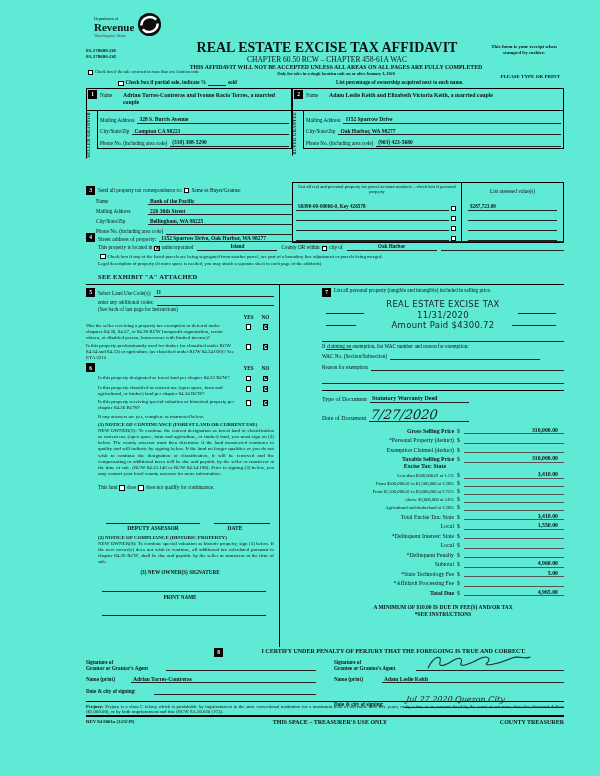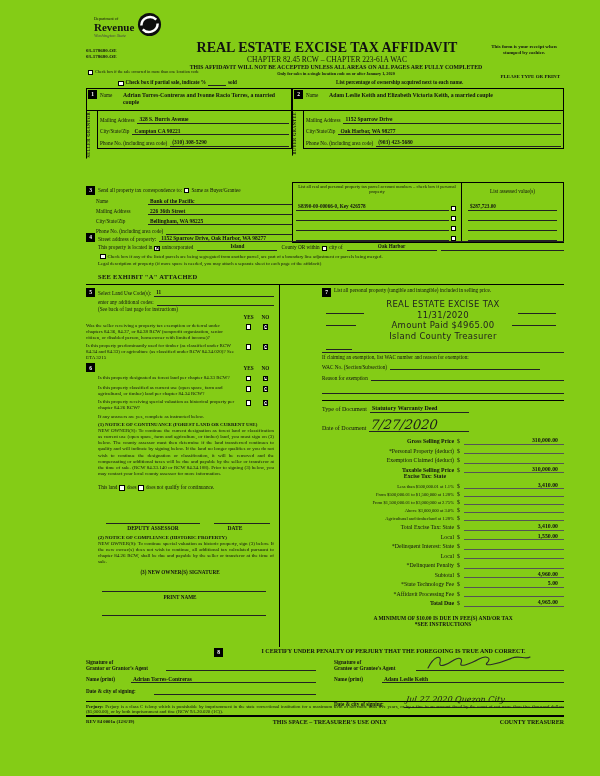--- a/index.html
+++ b/index.html
@@ -1,18 +1,18 @@
 <!DOCTYPE html>
 <html><head>
 <meta charset="utf-8">
 <style>
   * { margin:0; padding:0; box-sizing:border-box; }
   html,body { width:600px; height:776px; }
   body { background:#f3f3f1; font-family:"Liberation Serif", serif; color:#111; }
-  #page { position:relative; width:600px; height:776px; background:#84cc16; overflow:hidden; line-height:1.15; }
+  #page { position:relative; width:600px; height:776px; background:#5eead4; overflow:hidden; line-height:1.15; }
   .abs { position:absolute; }
   .row { display:flex; align-items:flex-end; }
   .rowt { display:flex; align-items:flex-start; }
   .b { font-weight:bold; }
   .i { font-style:italic; }
   .c { text-align:center; }
   .j { text-align:justify; }
   .t42{font-size:4.2px;} .t46{font-size:4.6px;} .t48{font-size:4.8px;} .t5{font-size:5px;}
   .t52{font-size:5.2px;} .t55{font-size:5.5px;} .t58{font-size:5.8px;} .t6{font-size:6px;}
   .t65{font-size:6.5px;} .t75{font-size:7.5px;} .t10{font-size:14px;}
@@ -62,21 +62,21 @@
       </span>
     </div>
 
     <div class="abs t5 b" style="left:0; top:36px;">
       <div>03-178680-OE</div>
       <div>03-178680-OE</div>
     </div>
 
     <div class="abs c" style="left:88px; top:28px; width:306px;">
       <div class="t10 b">REAL ESTATE EXCISE TAX AFFIDAVIT</div>
-      <div class="t75">CHAPTER 82.45 RCW – CHAPTER 223-61A WAC</div>
+      <div class="t75">CHAPTER 60.50 RCW – CHAPTER 458-61A WAC</div>
     </div>
     <div class="abs c t58 b" style="left:30px; top:52px; width:440px;">THIS AFFIDAVIT WILL NOT BE ACCEPTED UNLESS ALL AREAS ON ALL PAGES ARE FULLY COMPLETED</div>
     <div class="abs c t42 b" style="left:100px; top:60px; width:300px;">Only for sales in a single location code on or after January 1, 2020</div>
 
     <div class="abs t5 b c" style="right:0; top:32px; width:80px;">This form is your receipt when stamped by cashier.</div>
     <div class="abs t5 b" style="right:4px; top:62px;">PLEASE TYPE OR PRINT</div>
 
     <div class="abs rowt t42" style="left:0; top:58px;">
       <span class="cb" style="width:5px;height:5px;"></span>
       <span>Check box if the sale occurred in more than one location code</span>
@@ -321,22 +321,21 @@
 
     <div style="flex:1; padding:3px 0 0 5px;">
       <div class="rowt t52">
         <span class="marker">7</span>
         <span style="margin-left:3px; width:230px;">List all personal property (tangible and intangible) included in selling price.</span>
       </div>
 
       <div class="stamp" style="margin-top:2px; position:relative;">
         <div>REAL ESTATE EXCISE TAX</div>
         <div>11/31/2020</div>
-        <div>Amount Paid $4965.00</div>
-        <div>Island County Treasurer</div>
+        <div>Amount Paid $4300.72</div>
         <span class="abs blank" style="left:4px; top:8px; width:38px;"></span>
         <span class="abs blank" style="right:8px; top:8px; width:38px;"></span>
         <span class="abs blank" style="left:4px; top:20px; width:30px;"></span>
         <span class="abs blank" style="right:8px; top:20px; width:44px;"></span>
         <span class="abs blank" style="left:4px; top:44px; width:26px;"></span>
       </div>
 
       <div class="blank" style="margin-top:4px;"></div>
       <div class="t52" style="margin-top:2px;">If claiming an exemption, list WAC number and reason for exemption:</div>
       <div class="row t52" style="margin-top:3px;">

